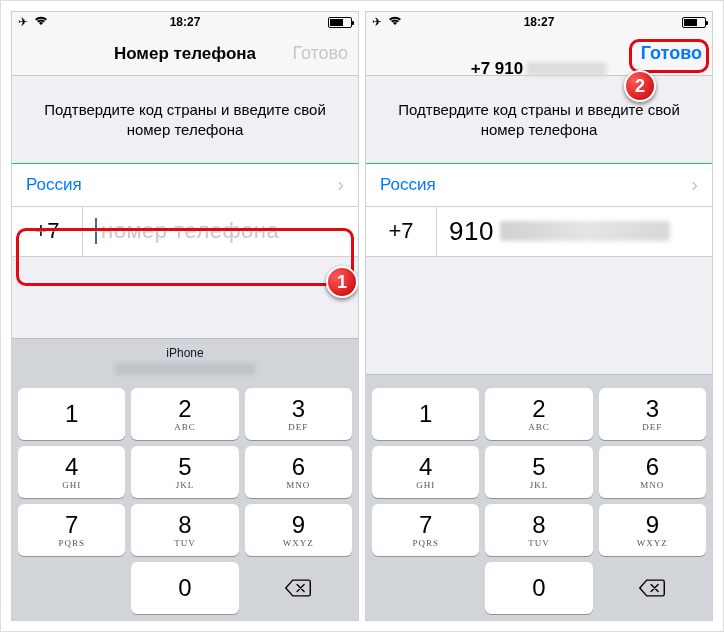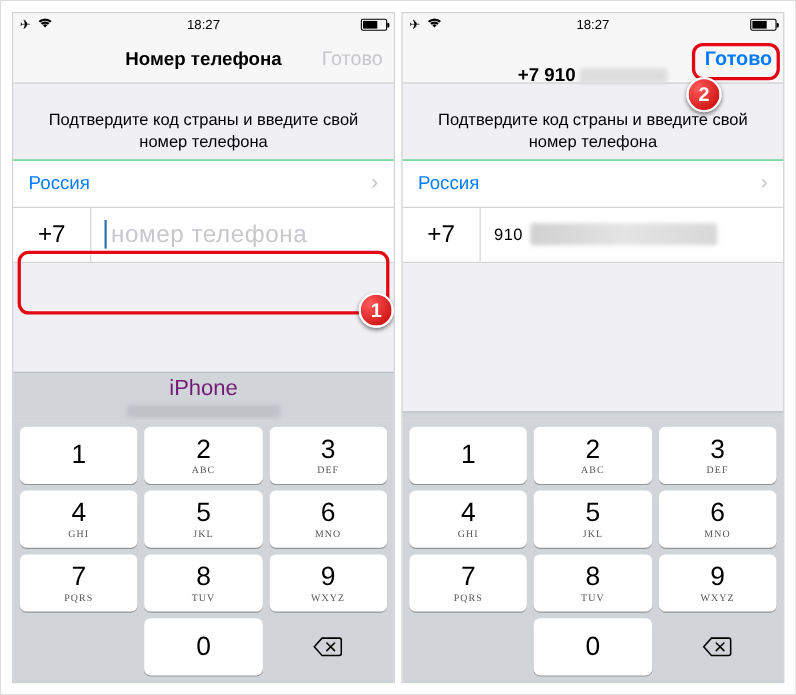--- a/index.html
+++ b/index.html
@@ -31,21 +31,21 @@
     height: 20px;
     background: #f7f7f8;
     display: flex;
     align-items: center;
     font-size: 12px;
     padding: 0 6px;
     color: #000;
     position: relative;
   }
   .statusbar .left { display: flex; gap: 6px; align-items: center; flex:1;}
-  .statusbar .center { position:absolute; left:50%; transform:translateX(-50%); font-weight:400;}
+  .statusbar .center { position:absolute; left:50%; transform:translateX(-50%); font-weight:700;}
   .statusbar .right { display:flex; align-items:center; justify-content:flex-end; flex:1;}
   .battery {
     width: 24px; height: 11px; border: 1px solid #000; border-radius: 2px;
     position: relative;
   }
   .battery::after {
     content: ""; position: absolute; right: -3px; top: 3px;
     width: 2px; height: 4px; background: #000; border-radius: 0 1px 1px 0;
   }
   .battery .fill { position:absolute; left:1px; top:1px; bottom:1px; width:60%; background:#000;}
@@ -66,21 +66,21 @@
   }
   .nav-done {
     margin-left: auto;
     font-size: 18px;
     color: #c7c7cc;
   }
   .nav-done.active { color: #007aff; font-weight:600; }
   
   .instruction {
     text-align: center;
-    padding: 24px 30px 4px 30px;
+    padding: 24px 30px 22px 30px;
     font-size: 15px;
     color: #000;
     line-height: 1.35;
   }
   .country-row {
     background: #fff;
     border-top: 1px solid #22c55e;
     border-bottom: 1px solid #d0d0d0;
     height: 44px;
     display: flex; align-items: center;
@@ -105,36 +105,36 @@
     flex:1; padding: 0 12px;
     font-size: 22px;
     color: #c7c7cc;
     letter-spacing: 0.5px;
     display:flex; align-items:center;
     height:100%;
   }
   .phone-input .cursor {
     width:2px; height:26px; background:#2f6fb0; margin-right:4px;
   }
-  .phone-value { color:#000; font-size:15px; }
+  .phone-value { color:#000; font-size:26px; }
   .phone-blur {
     margin-left:6px; height:20px; flex:1;
     background: linear-gradient(90deg,#d0d0d0 0%,#e4e4e4 50%,#d8d8d8 100%);
     filter: blur(2px);
     border-radius:3px;
     max-width: 170px;
   }
   .spacer { flex:1; }
   
   .suggest-bar {
     height: 44px;
     background: #d1d4d9;
     border-top:1px solid #b9bcc1;
     display:flex; align-items:center; justify-content:center;
-    font-size:20px; color:#701a75;
+    font-size:12px; color:#0f172a;
     flex-direction:column;
   }
   .suggest-bar .secondary {
     width: 140px; height:12px; background:#bfc2c7; filter:blur(2px); border-radius:3px; margin-top:3px;
   }
   .keypad {
     background:#d1d4d9;
     padding: 6px;
   }
   .kp-row { display:flex; gap:6px; margin-bottom:6px;}

